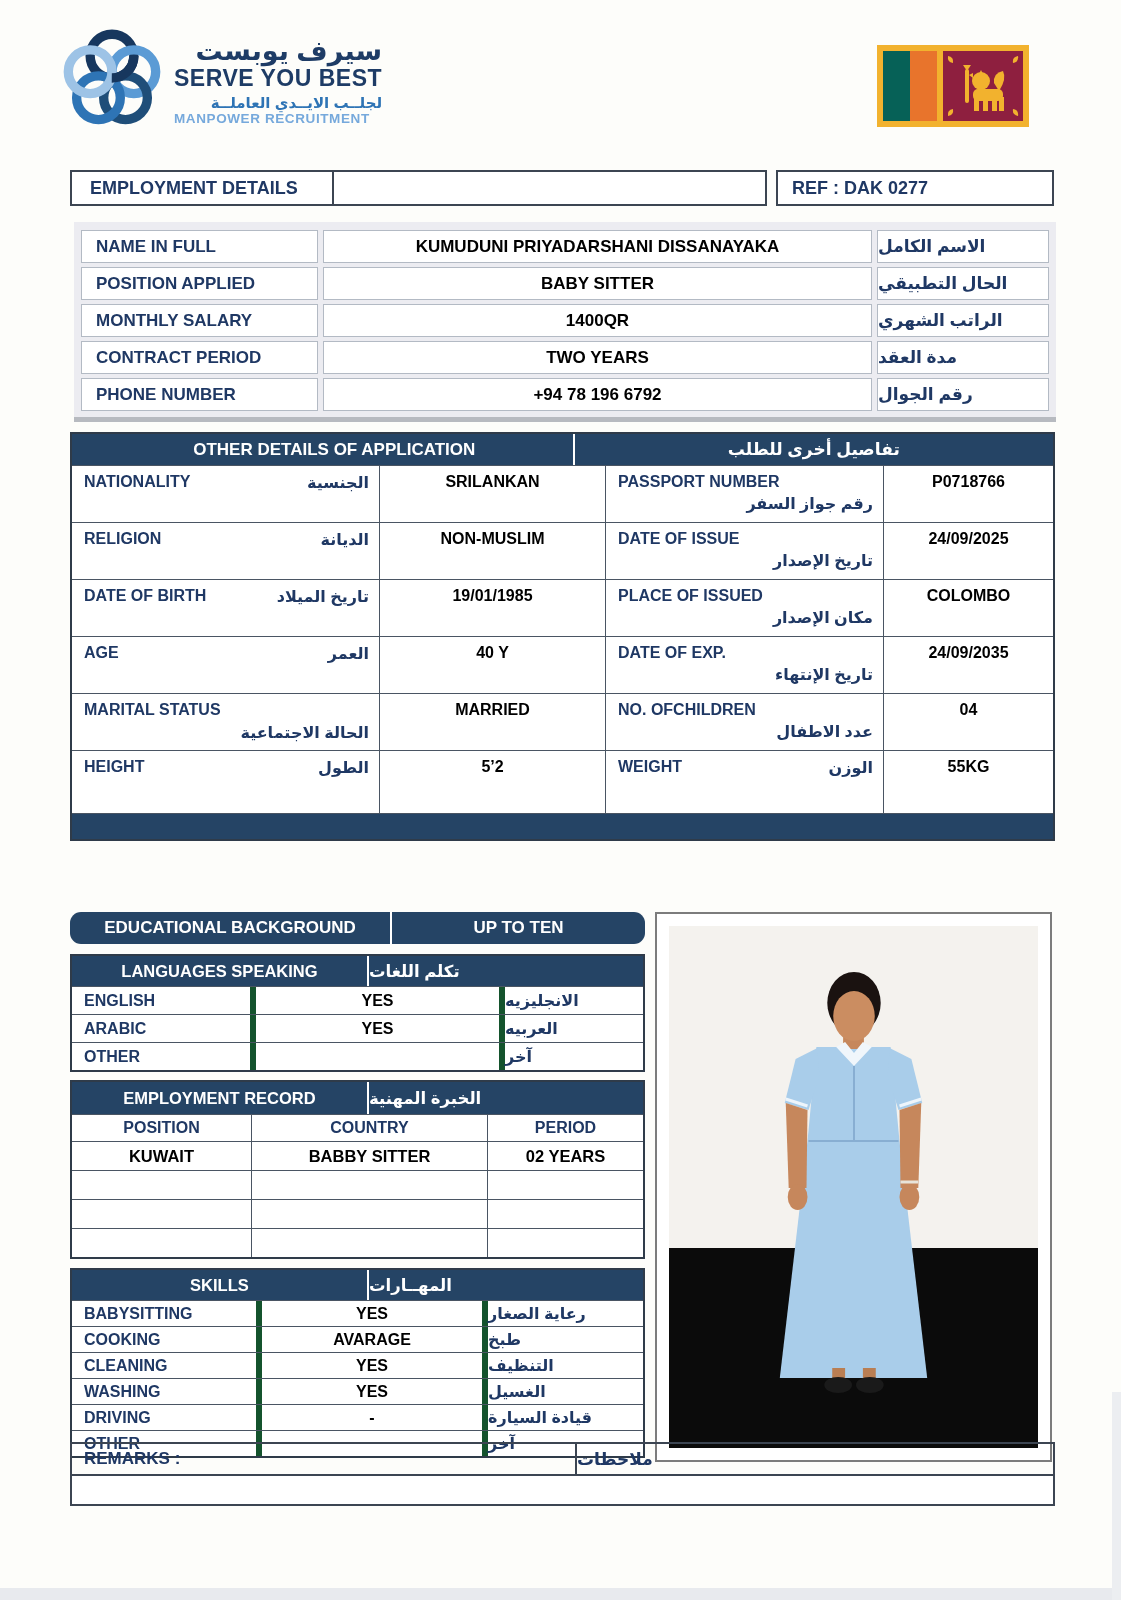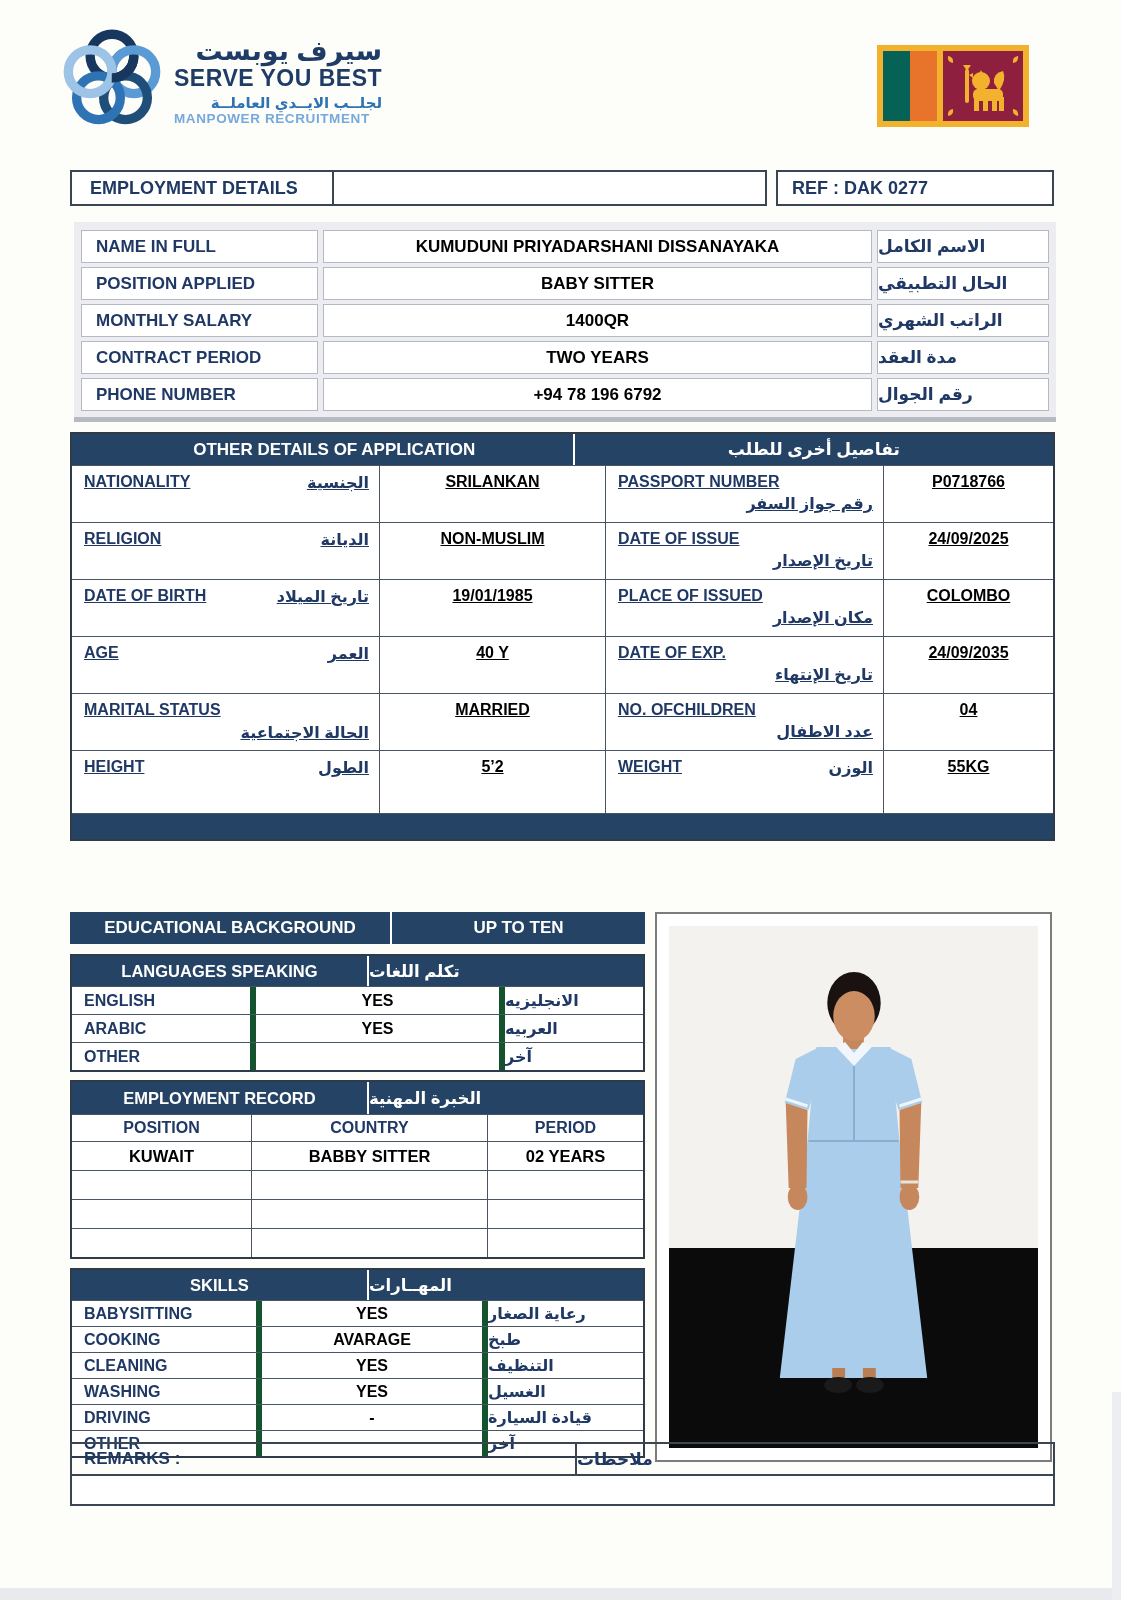--- a/index.html
+++ b/index.html
@@ -41,37 +41,37 @@
   .t1-ar { width:172px; justify-content:flex-end; padding-right:24px; color:#1f3864; }
 
   
   .t2 { position:absolute; left:70px; top:432px; width:985px; border:2px solid #2f3b49; background:#fff; }
   .t2-head { display:flex; height:31px; }
   .t2-head > div { display:flex; align-items:center; justify-content:center; font-size:17px; font-weight:bold; }
   .t2-head .h1 { width:50%; border-right:2px solid #ffffff;margin-left:24px; }
   .t2-head .h2 { width:50%; }
   .t2-row { display:flex; height:57px; border-top:1px solid #4a5563; }
   .t2-row.tall { height:63px; }
-  .t2-row > div { border-right:1px solid #4a5563;text-decoration:underline; }
+  .t2-row > div { border-right:1px solid #4a5563; }
   .t2-row > div:last-child { border-right:none; }
   .t2-a { width:308px; padding:7px 10px 0 12px; display:flex; justify-content:space-between; font-size:16px; font-weight:bold; color:#1f3864; }
   .t2-b { width:226px; padding-top:7px; text-align:center; font-size:16px; font-weight:bold; color:#000; }
   .t2-c { width:278px; padding:7px 10px 0 12px; font-size:16px; font-weight:bold; color:#1f3864; }
   .t2-c .en { display:block; }
   .t2-c .ar { display:block; text-align:right; margin-top:3px; }
   .t2-c.inline { display:flex; justify-content:space-between; }
   .t2-c.inline .ar { margin-top:0; }
   .t2-a.stacked { display:block; }
   .t2-a.stacked .ar { display:block; text-align:right; margin-top:4px; }
   .t2-d { flex:1; padding-top:7px; text-align:center; font-size:16px; font-weight:bold; color:#000; }
   .t2-foot { height:26px; border-top:1px solid #4a5563; }
   .ar { direction:rtl; unicode-bidi:isolate; }
 
   
-  .edu-bar { position:absolute; left:70px; top:912px; width:575px; height:32px; display:flex; }
+  .edu-bar { position:absolute; left:70px; top:912px; width:575px; height:32px; display:flex;border-radius:11px; }
   .edu-bar > div { display:flex; align-items:center; justify-content:center; font-size:17px; font-weight:bold; }
   .edu-bar .e1 { width:56%; border-right:2px solid #fff; }
   .edu-bar .e2 { flex:1; }
 
   .mini-table { position:absolute; left:70px; width:575px; border:2px solid #2f3b49; background:#fff; }
   .mini-head { display:flex; height:30px; }
   .mini-head .m1 { width:52%; border-right:2px solid #fff; display:flex; align-items:center; justify-content:center; font-size:16.5px; font-weight:bold; }
   .mini-head .m2 { flex:1; display:flex; align-items:center; justify-content:flex-end; padding-right:10px; font-size:16.5px; font-weight:bold; }
   .mini-row { display:flex; border-top:1px solid #4a5563; height:28px; font-size:16px; font-weight:bold; }
   .mini-row > div { display:flex; align-items:center; border-right:6px solid #14532d; }

